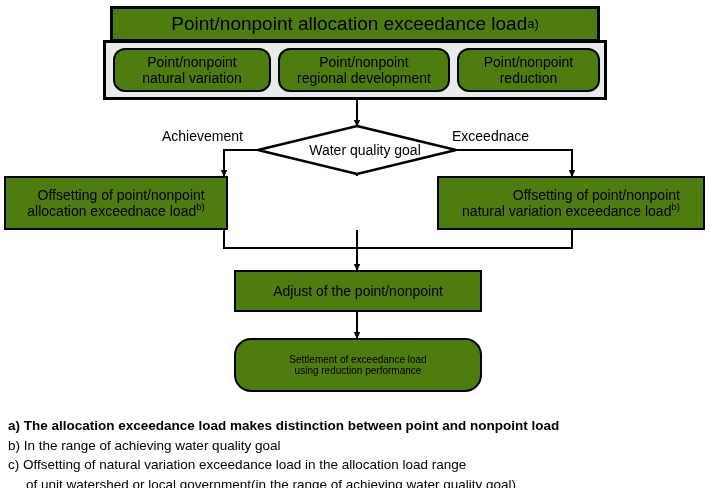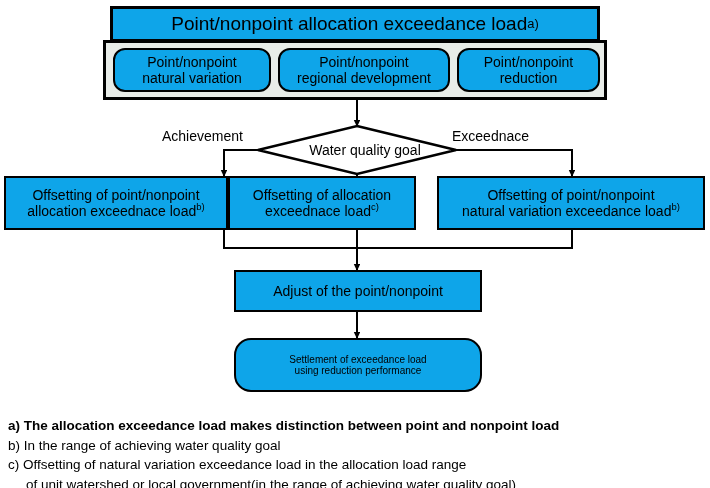--- a/index.html
+++ b/index.html
@@ -22,21 +22,21 @@
     width: 710px;
     height: 488px;
   }
   .box {
     position: absolute;
     box-sizing: border-box;
     display: flex;
     align-items: center;
     justify-content: center;
     text-align: center;
-    background: #0ea5e9;
+    background: #4d7c0f;
     border: 2px solid #000000;
     line-height: 1.15;
   }
   .outer-shell {
     position: absolute;
     box-sizing: border-box;
     background: #e8ece8;
     border: 2px solid #000000;
   }
   .title-box {
@@ -81,20 +81,21 @@
     align-items: center;
     justify-content: center;
     font-size: 14px;
     z-index: 2;
   }
 
   .mid-box {
     top: 176px;
     height: 54px;
     font-size: 14px;
+    text-align: right;
   }
   .mid-box-1 { left: 4px; width: 224px; }
   .mid-box-2 { left: 228px; width: 188px; }
   .mid-box-3 { left: 437px; width: 268px; }
 
   .adjust-box {
     left: 234px;
     top: 270px;
     width: 248px;
     height: 42px;
@@ -200,26 +201,20 @@
   <div class="edge-label label-achievement">Achievement</div>
   <div class="edge-label label-exceedance">Exceednace</div>
 
   <div class="box mid-box mid-box-1">
     <div>
       <span>Offsetting of point/nonpoint</span><br>
       <span>allocation exceednace load</span><sup>b)</sup>
     </div>
   </div>
 
-  <div class="box mid-box mid-box-2">
-    <div>
-      <span>Offsetting of allocation</span><br>
-      <span>exceednace load</span><sup>c)</sup>
-    </div>
-  </div>
 
   <div class="box mid-box mid-box-3">
     <div>
       <span>Offsetting of point/nonpoint</span><br>
       <span>natural variation exceedance load</span><sup>b)</sup>
     </div>
   </div>
 
   <div class="box adjust-box">
     <div>

